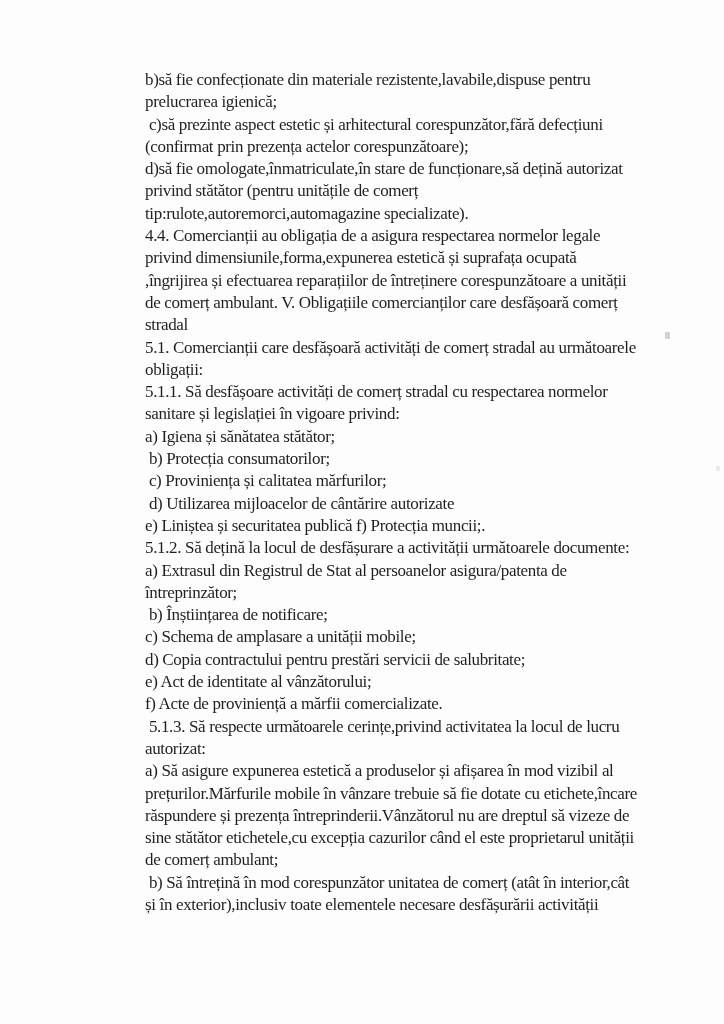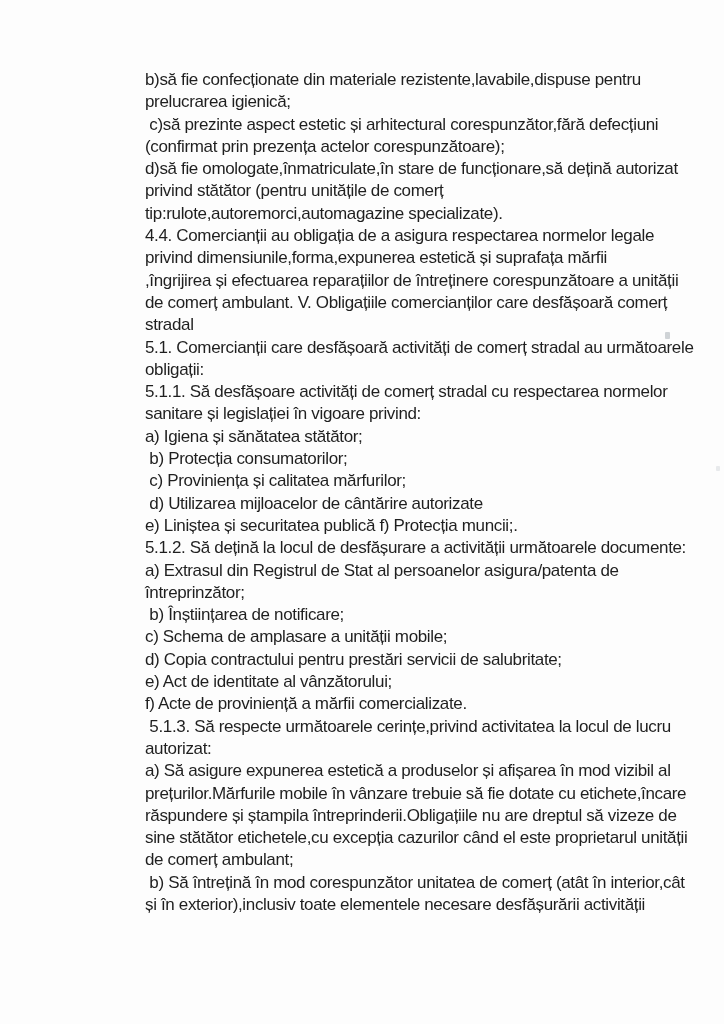--- a/index.html
+++ b/index.html
@@ -17,21 +17,21 @@
     height: 1024px;
     margin: 0 auto;
     background: var(--bg);
     overflow: hidden;
   }
   .doc-text {
     position: absolute;
     top: 69px;
     left: 145px;
     right: 6px;
-    font-family: Liberation Sans, sans-serif;
+    font-family: Liberation Serif, serif;
     font-size: 17px;
     line-height: 22.3px;
     letter-spacing: -0.35px;
     color: var(--fg);
   }
   .line {
     white-space: pre;
   }
   .scan-artifact {
     position: absolute;
@@ -60,21 +60,21 @@
 <div class="page">
   <div class="doc-text">
       <div class="line">b)să fie confecționate din materiale rezistente,lavabile,dispuse pentru</div>
       <div class="line">prelucrarea igienică;</div>
       <div class="line"> c)să prezinte aspect estetic și arhitectural corespunzător,fără defecțiuni</div>
       <div class="line">(confirmat prin prezența actelor corespunzătoare);</div>
       <div class="line">d)să fie omologate,înmatriculate,în stare de funcționare,să dețină autorizat</div>
       <div class="line">privind stătător (pentru unitățile de comerț</div>
       <div class="line">tip:rulote,autoremorci,automagazine specializate).</div>
       <div class="line">4.4. Comercianții au obligația de a asigura respectarea normelor legale</div>
-      <div class="line">privind dimensiunile,forma,expunerea estetică și suprafața mărfii</div>
+      <div class="line">privind dimensiunile,forma,expunerea estetică și suprafața ocupată</div>
       <div class="line">,îngrijirea și efectuarea reparațiilor de întreținere corespunzătoare a unității</div>
       <div class="line">de comerț ambulant. V. Obligațiile comercianților care desfășoară comerț</div>
       <div class="line">stradal</div>
       <div class="line">5.1. Comercianții care desfășoară activități de comerț stradal au următoarele</div>
       <div class="line">obligații:</div>
       <div class="line">5.1.1. Să desfășoare activități de comerț stradal cu respectarea normelor</div>
       <div class="line">sanitare și legislației în vigoare privind:</div>
       <div class="line">a) Igiena și sănătatea stătător;</div>
       <div class="line"> b) Protecția consumatorilor;</div>
       <div class="line"> c) Proviniența și calitatea mărfurilor;</div>
@@ -85,21 +85,21 @@
       <div class="line">întreprinzător;</div>
       <div class="line"> b) Înștiințarea de notificare;</div>
       <div class="line">c) Schema de amplasare a unității mobile;</div>
       <div class="line">d) Copia contractului pentru prestări servicii de salubritate;</div>
       <div class="line">e) Act de identitate al vânzătorului;</div>
       <div class="line">f) Acte de proviniență a mărfii comercializate.</div>
       <div class="line"> 5.1.3. Să respecte următoarele cerințe,privind activitatea la locul de lucru</div>
       <div class="line">autorizat:</div>
       <div class="line">a) Să asigure expunerea estetică a produselor și afișarea în mod vizibil al</div>
       <div class="line">prețurilor.Mărfurile mobile în vânzare trebuie să fie dotate cu etichete,încare</div>
-      <div class="line">răspundere și ștampila întreprinderii.Obligațiile nu are dreptul să vizeze de</div>
+      <div class="line">răspundere și prezența întreprinderii.Vânzătorul nu are dreptul să vizeze de</div>
       <div class="line">sine stătător etichetele,cu excepția cazurilor când el este proprietarul unității</div>
       <div class="line">de comerț ambulant;</div>
       <div class="line"> b) Să întrețină în mod corespunzător unitatea de comerț (atât în interior,cât</div>
       <div class="line">și în exterior),inclusiv toate elementele necesare desfășurării activității</div>
     </div>
   <div class="scan-artifact"></div>
   <div class="scan-artifact-2"></div>
 </div>
 
 </body></html>

